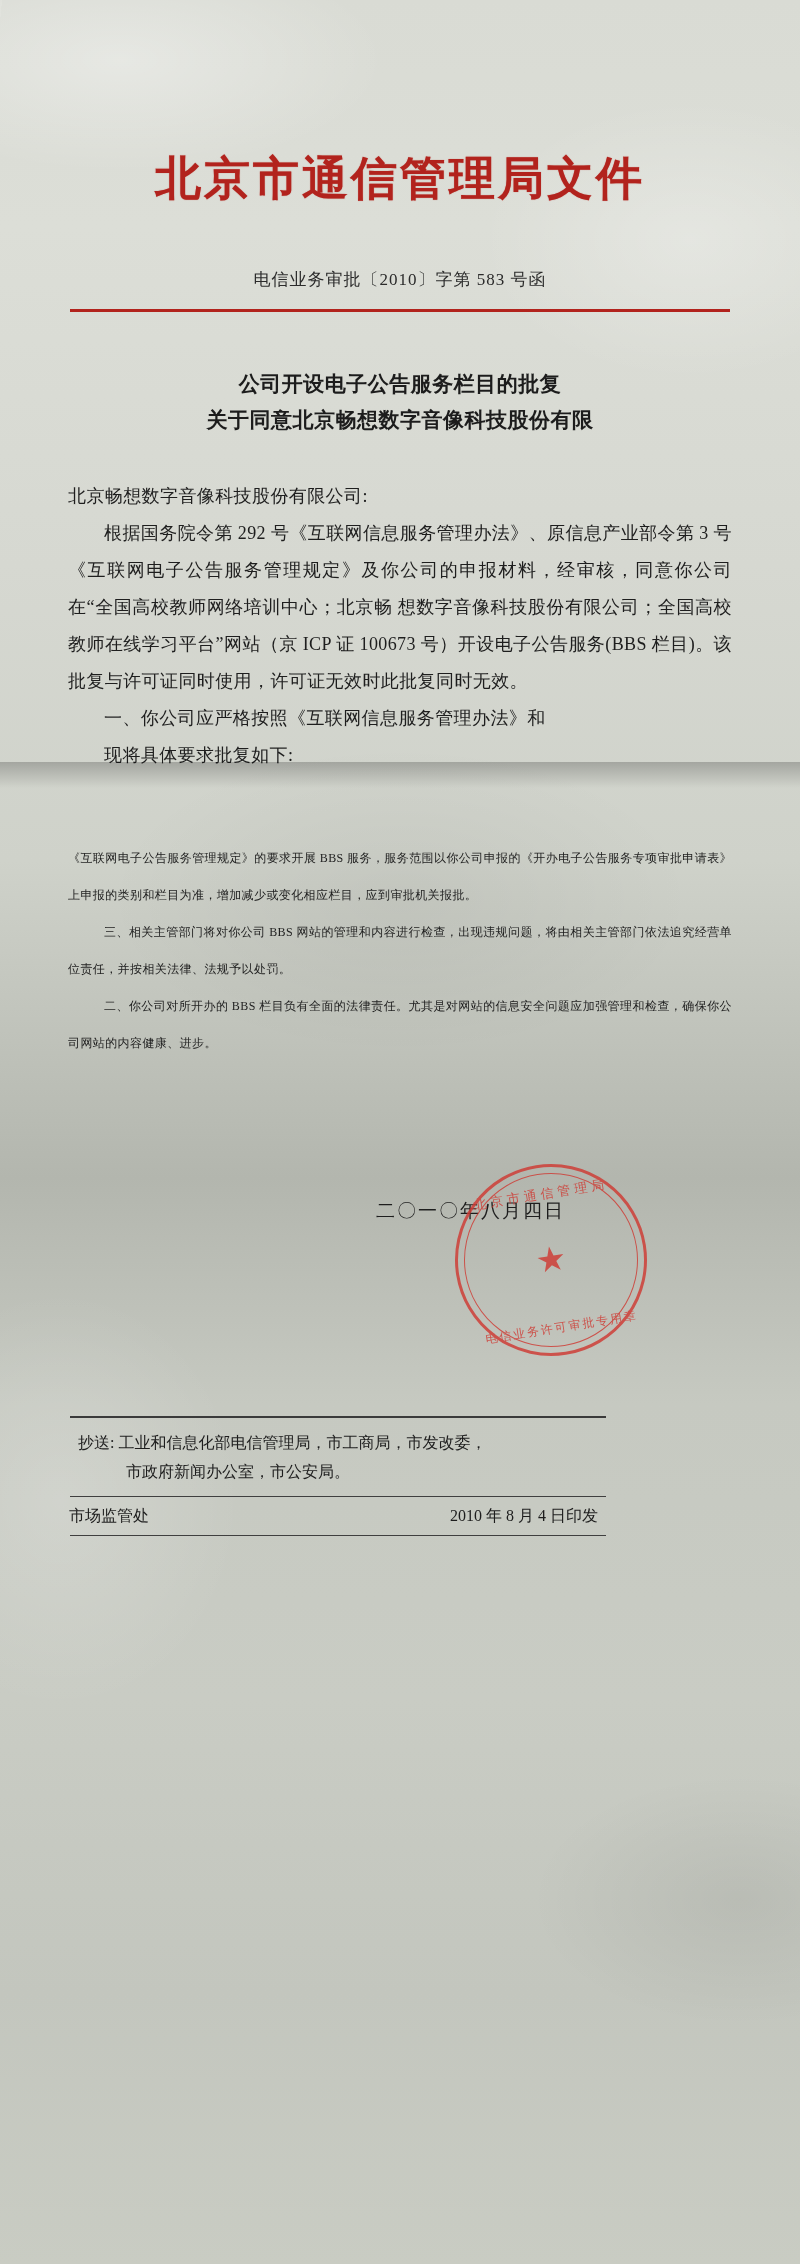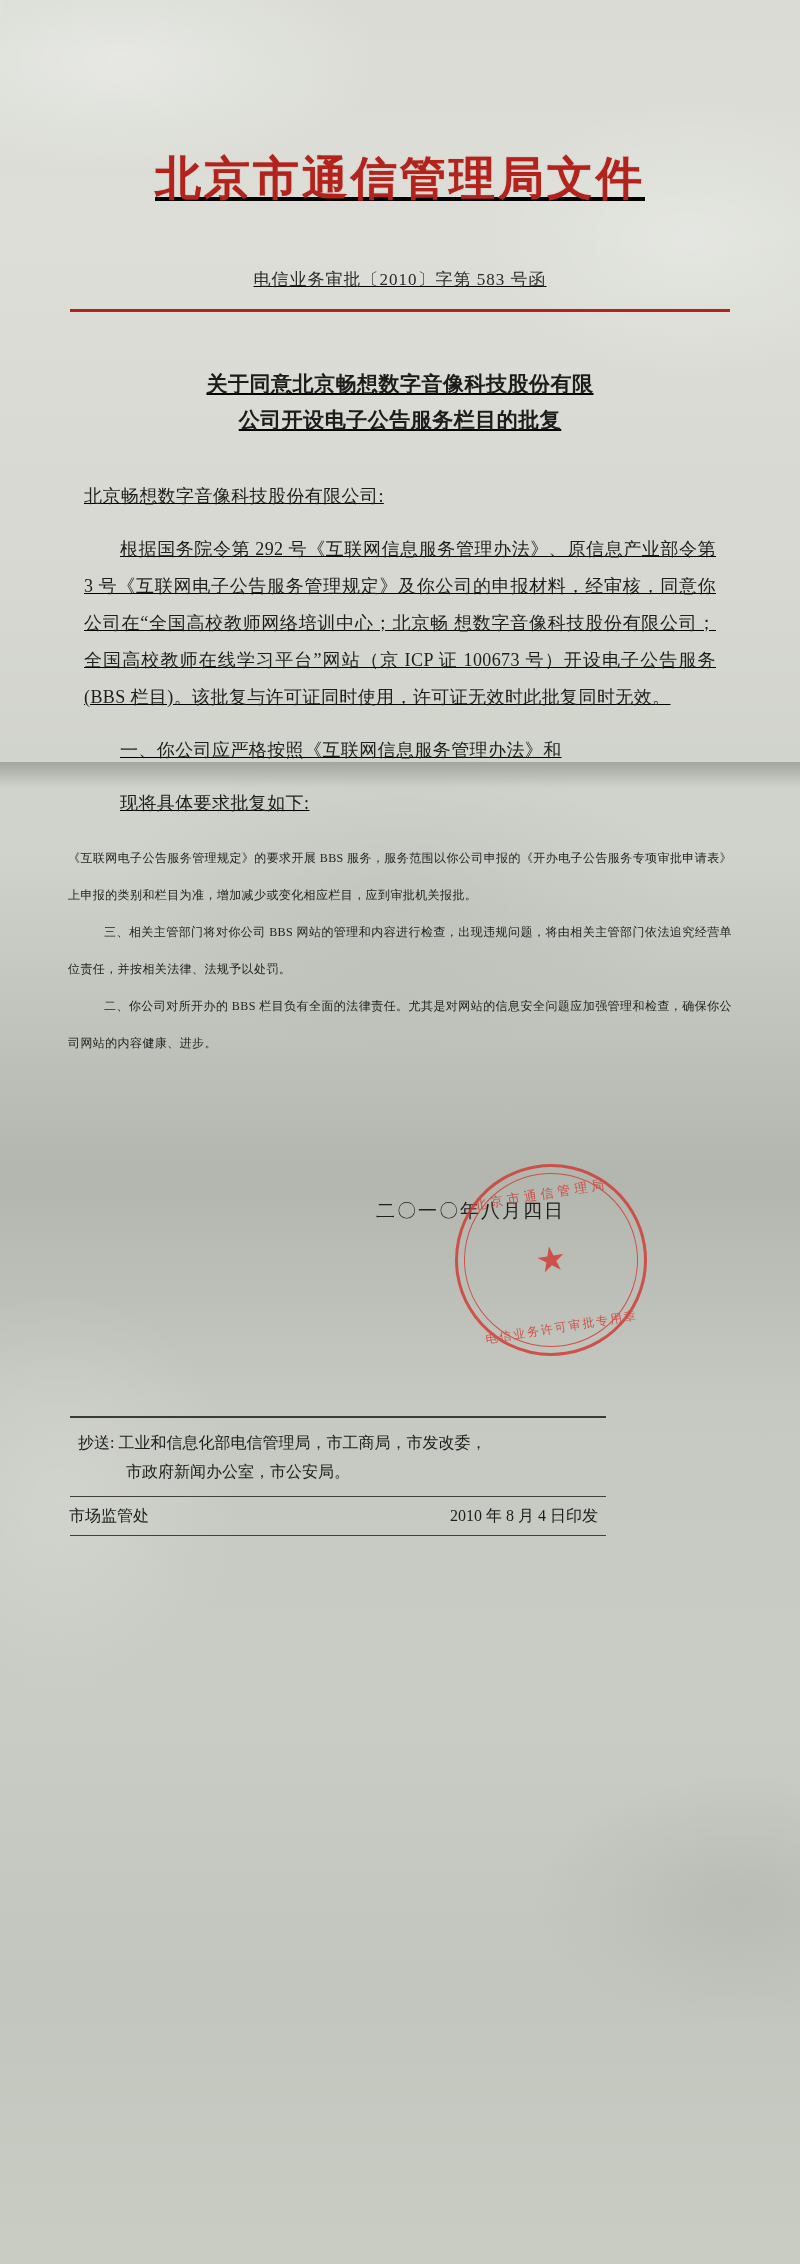--- a/index.html
+++ b/index.html
@@ -42,21 +42,20 @@
     left: 0; right: 0;
     height: 26px;
     pointer-events: none;
   }
 
   
   .sheet {
     position: absolute;
     left: 0; top: 0;
     width: 800px;
-    text-decoration: underline;
   }
 
   .doc-title {
     text-align: center;
     color: #b2231d;
     font-size: 46px;
     font-weight: bold;
     letter-spacing: 3px;
     margin-top: 148px;
     font-family: "Liberation Serif", "DejaVu Serif", serif;
@@ -88,21 +87,21 @@
   }
 
   .body-col {
     margin: 40px 68px 0 68px;
     font-size: 18px;
     line-height: 37px;
     color: #1e1e1e;
     text-align: justify;
     letter-spacing: 0.4px;
   }
-  .body-col p { margin: 16px; }
+  .body-col p { margin: 0; }
   .body-col p.indent { text-indent: 36px; }
 
   
   .body-col-2 {
     position: absolute;
     top: 840px;
     left: 68px;
     width: 664px;
     font-size: 12px;
     line-height: 37px;
@@ -204,22 +203,22 @@
 
   <div class="sheet">
 
     <div class="doc-title">北京市通信管理局文件</div>
 
     <div class="doc-number">电信业务审批〔2010〕字第 583 号函</div>
 
     <div class="red-rule"></div>
 
     <div class="subject">
+      <div>公司开设电子公告服务栏目的批复</div>
       <div>关于同意北京畅想数字音像科技股份有限</div>
-      <div>公司开设电子公告服务栏目的批复</div>
     </div>
 
     <div class="body-col">
       <p>北京畅想数字音像科技股份有限公司:</p>
       <p class="indent">根据国务院令第 292 号《互联网信息服务管理办法》、原信息产业部令第 3 号《互联网电子公告服务管理规定》及你公司的申报材料，经审核，同意你公司在“全国高校教师网络培训中心；北京畅 想数字音像科技股份有限公司；全国高校教师在线学习平台”网站（京 ICP 证 100673 号）开设电子公告服务(BBS 栏目)。该批复与许可证同时使用，许可证无效时此批复同时无效。</p>
       <p class="indent">一、你公司应严格按照《互联网信息服务管理办法》和</p>
       <p class="indent">现将具体要求批复如下:</p>
     </div>
   </div>
 

